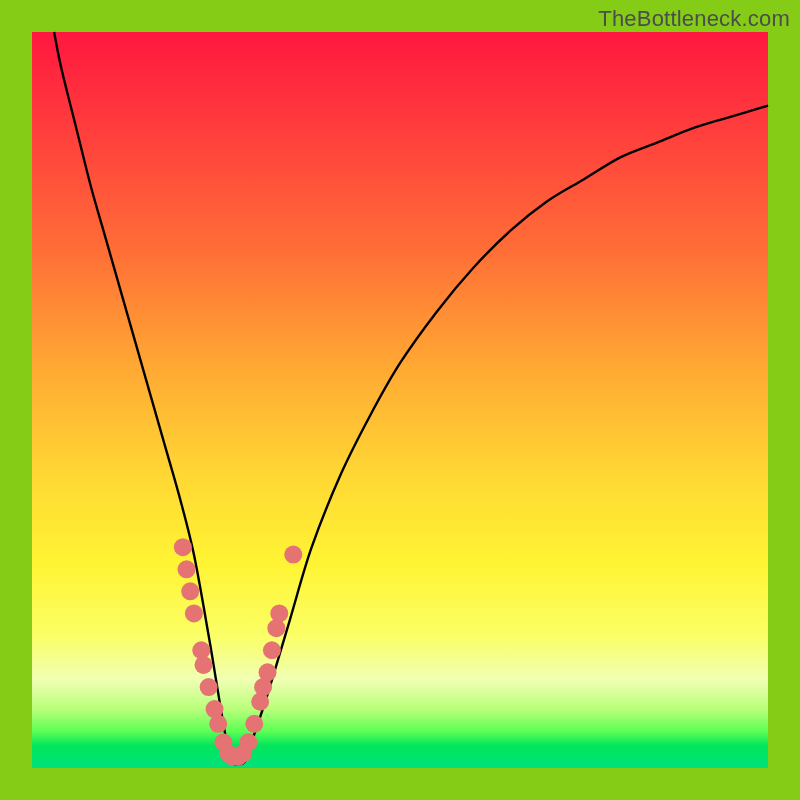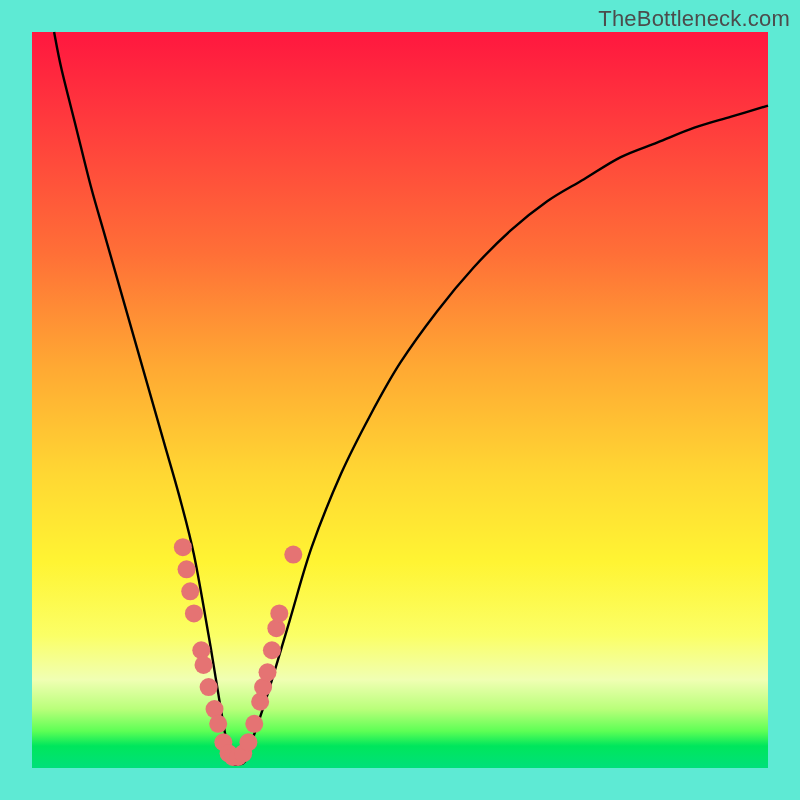--- a/index.html
+++ b/index.html
@@ -10,21 +10,21 @@
     overflow: hidden;
     background: #000;
     font-family: Arial, Helvetica, sans-serif;
   }
   .frame {
     position: absolute;
     left: 0;
     top: 0;
     width: 800px;
     height: 800px;
-    background: #5eead4;
+    background: #84cc16;
   }
   .plot {
     position: absolute;
     left: 32px;
     top: 32px;
     width: 736px;
     height: 736px;
     
     background: linear-gradient(
       to bottom,

